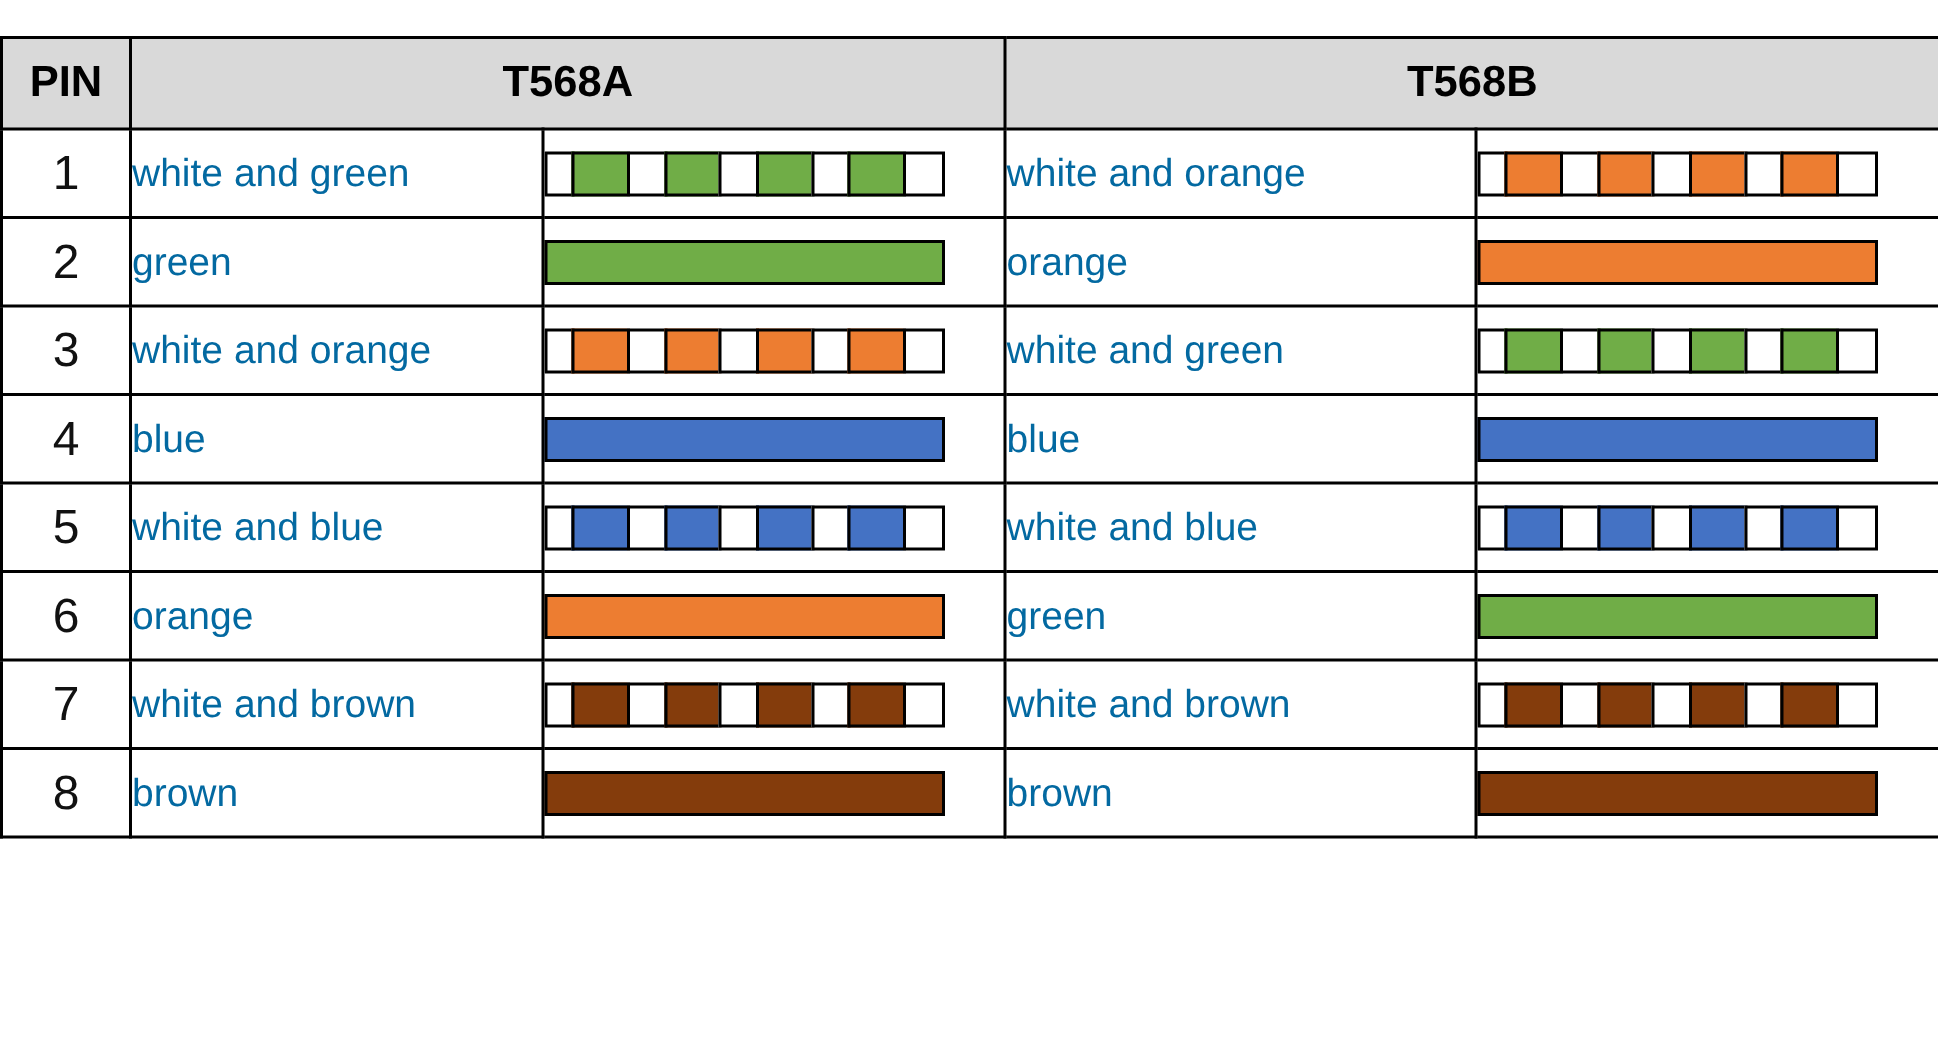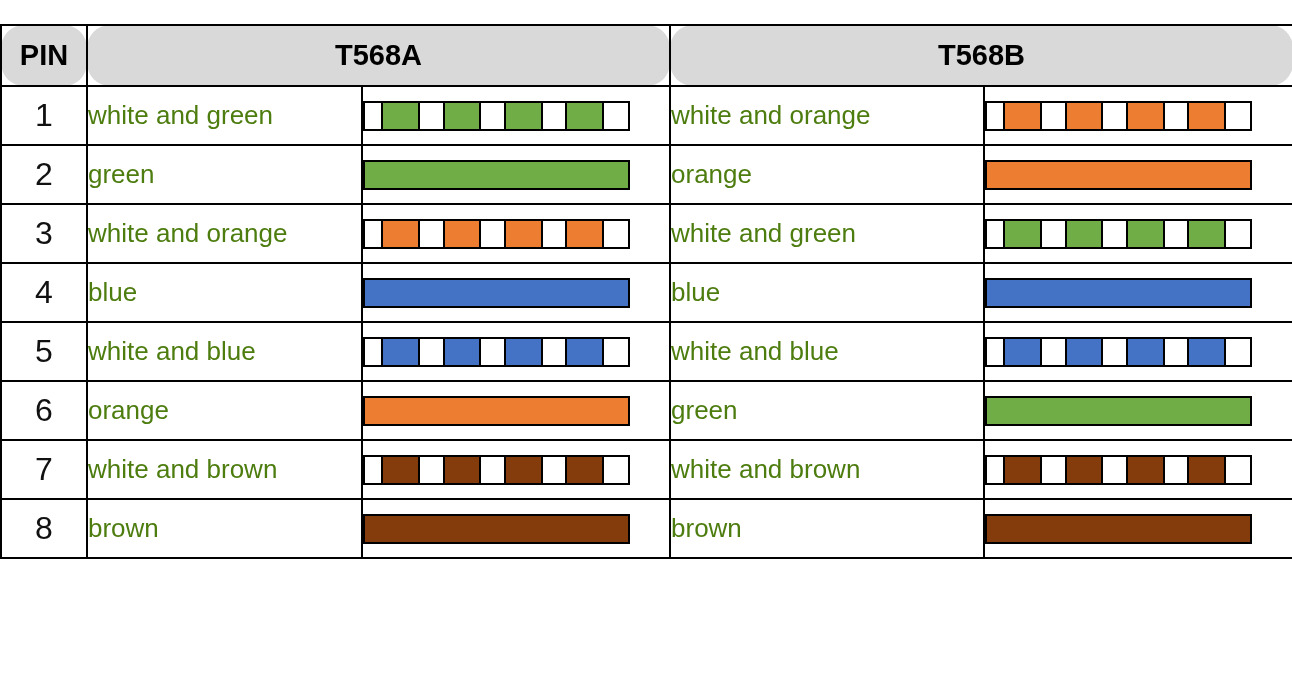--- a/index.html
+++ b/index.html
@@ -38,31 +38,30 @@
     vertical-align: middle;
     background: #ffffff;
   }
   table.pinout th {
     background: var(--c-header_bg, #d9d9d9);
     height: 59px;
     font-size: 29px;
     font-weight: 700;
     color: #000000;
     text-align: center;
-    border-radius: 23px;
   }
   table.pinout td { height: 57px; }
   td.pin-cell {
     text-align: center;
     font-size: 32px;
     color: #111111;
   }
   td.label-cell {
     font-size: 26px;
-    color: #4d7c0f;
+    color: #0369a1;
     padding-left: 18px;
   }
   td.swatch-cell { padding-left: 15px; }
   .bar {
     width: 267px;
     height: 30px;
     box-sizing: border-box;
     display: flex;
   }
   .bar.solid {

